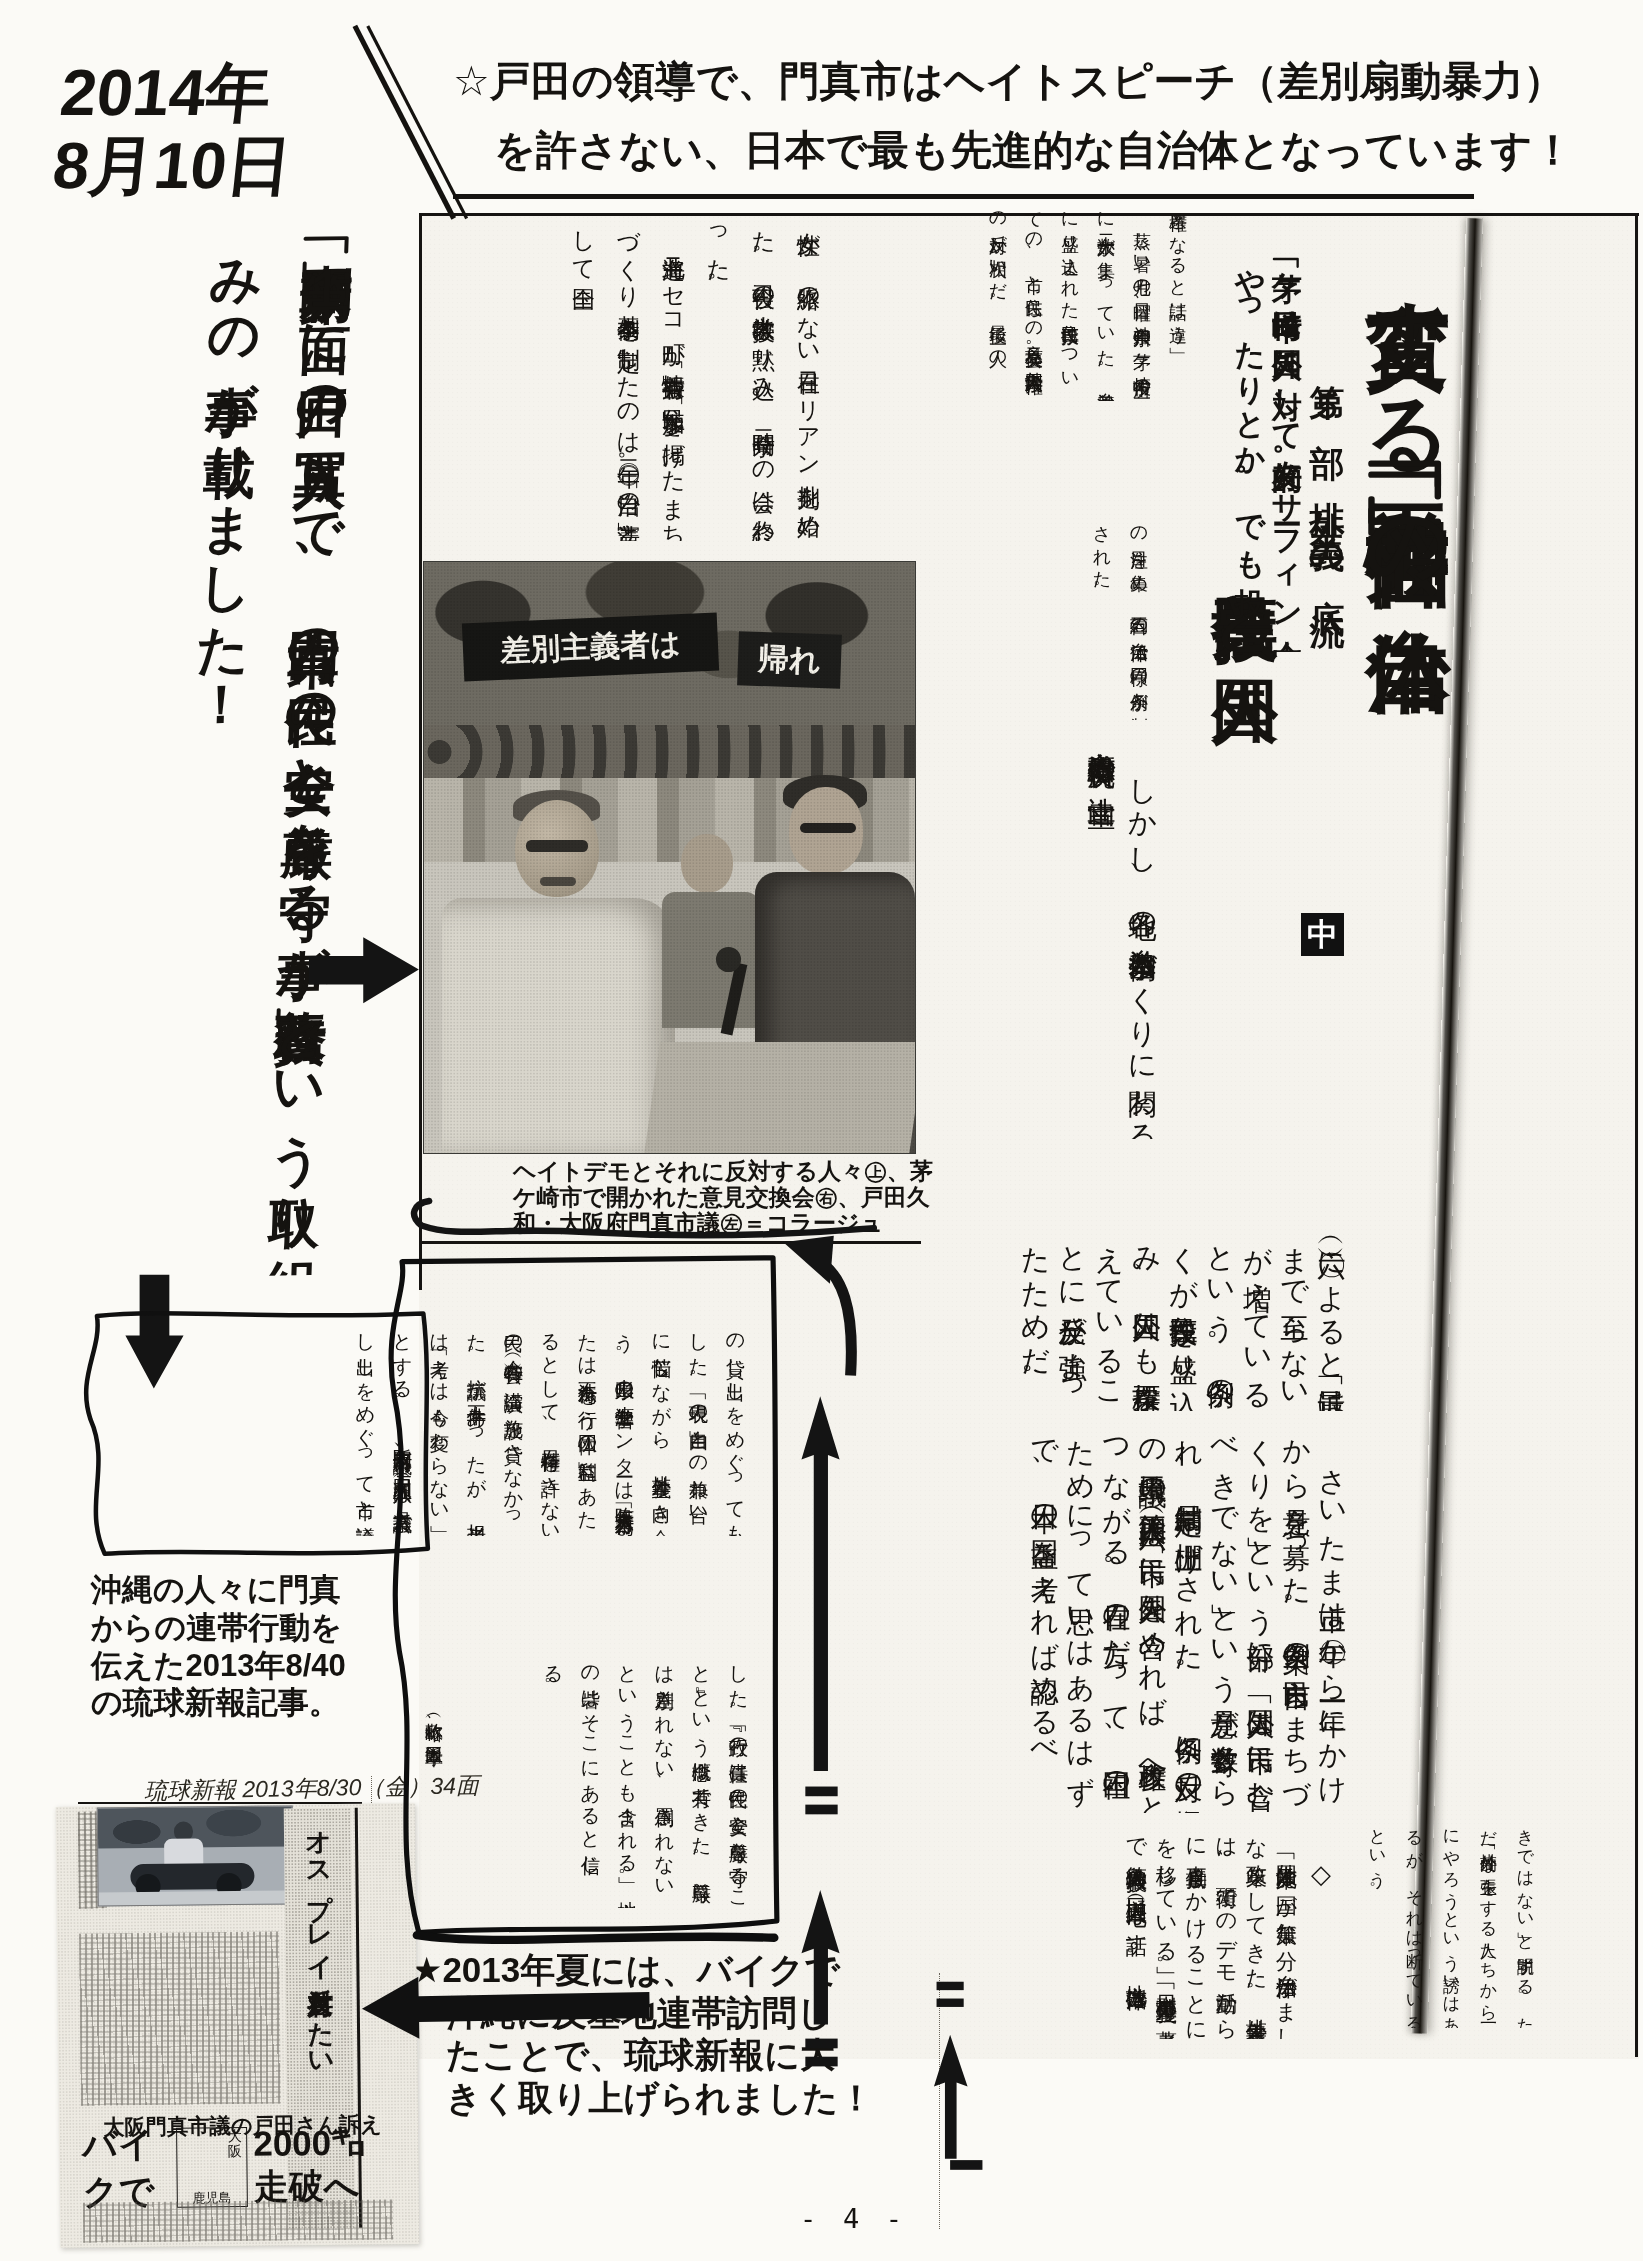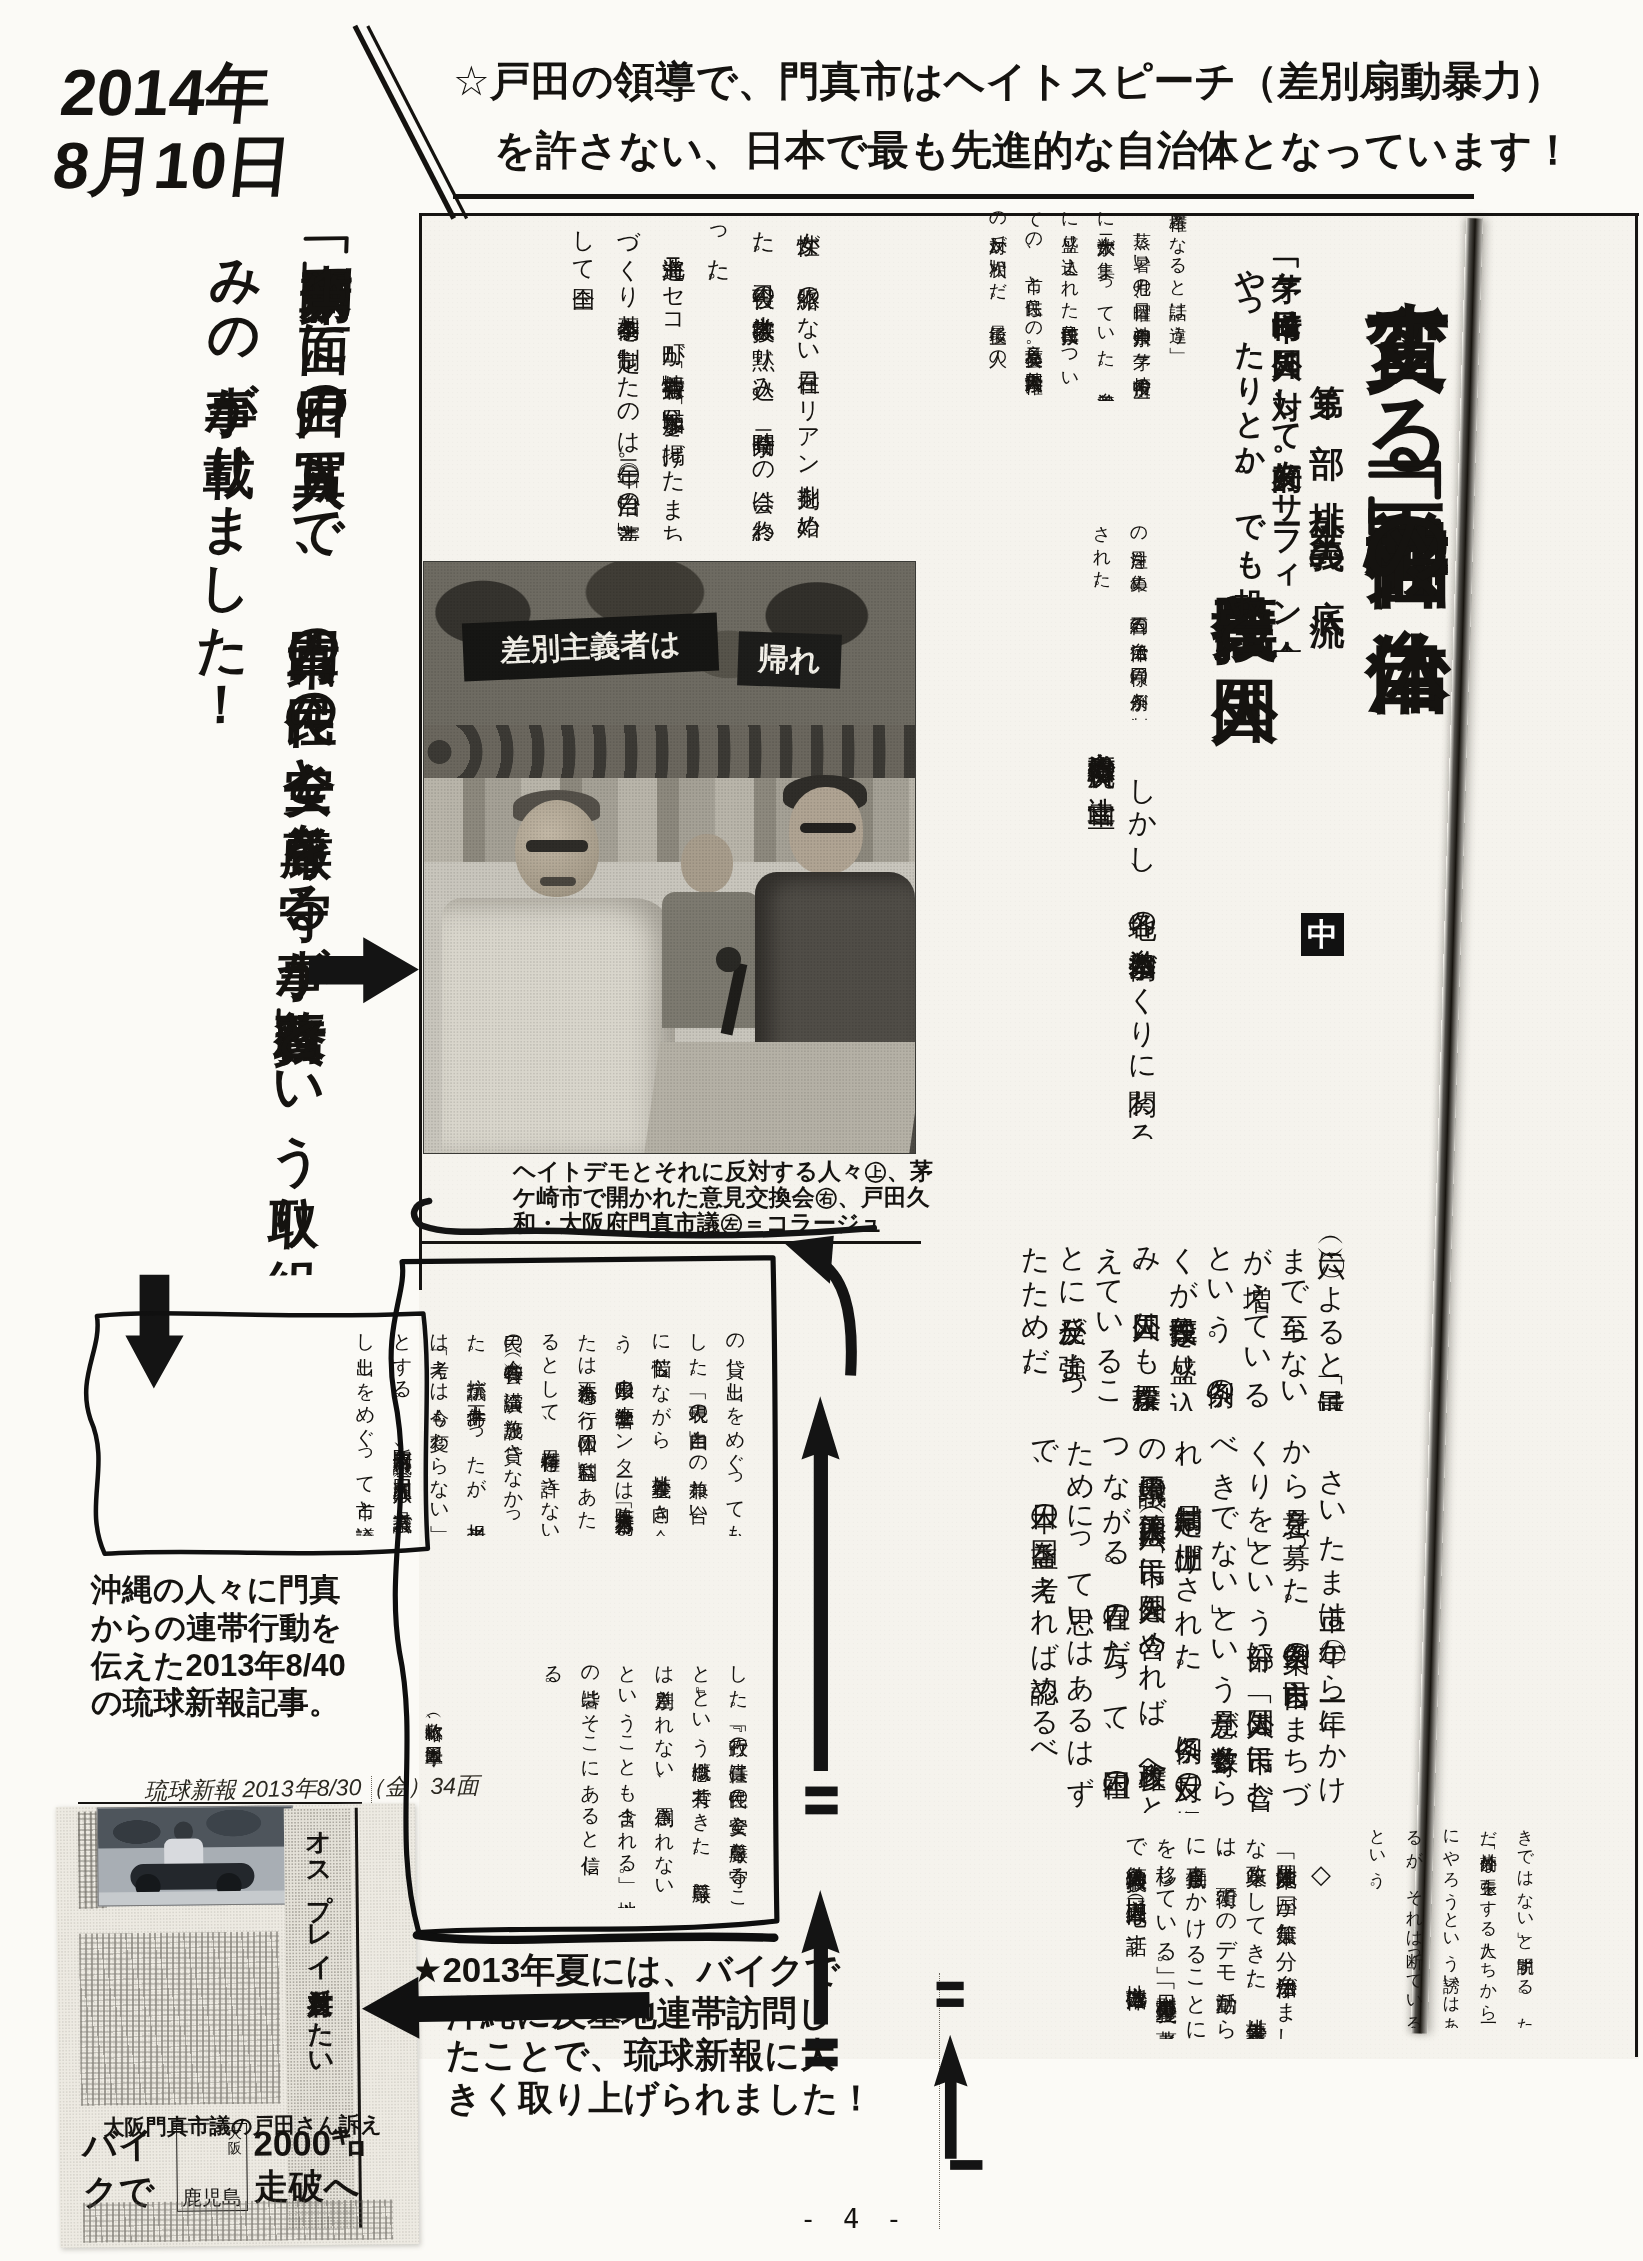--- a/index.html
+++ b/index.html
@@ -142,21 +142,21 @@
     </div>
     <div class="abs halfdot" style="left:228px;top:3.9px;width:67px;height:420px;"></div>
     <div class="abs vtext bold" style="left:235px;top:9px;width:54px;height:323px;font-size:26px;line-height:54px;">オスプレイ反対共有したい</div>
     <div class="abs rule" style="left:299px;top:3.9px;width:2.6px;height:420px;"></div>
     <div class="abs noise-v" style="left:22px;top:127px;width:200px;height:172px;opacity:.65;"></div>
     <div class="abs sans bold" style="left:44px;top:306px;font-size:21.3px;">大阪門真市議の戸田さん訴え</div>
     <div class="abs" style="left:23px;top:335px;width:304px;height:54px;display:flex;align-items:center;gap:6.5px;">
       <span class="sans bold" style="font-size:35px;">バイクで</span>
       <span style="border:1.9px solid #161412;padding:1.3px 3.9px;display:inline-flex;flex-direction:column;align-items:center;line-height:1.05;">
         <span class="sans" style="font-size:14.2px;margin-left:47px;">大阪</span>
-        <span class="sans" style="font-size:20px;margin-top:32px;">鹿児島</span>
+        <span class="sans" style="font-size:13px;margin-top:32px;">鹿児島</span>
       </span>
       <span class="sans bold" style="font-size:35px;">2000㌔走破へ</span>
     </div>
     <div class="abs noise-v" style="left:23px;top:396px;width:310px;height:40px;opacity:.65;"></div>
   </div>
 
   <svg class="overlay" width="1643" height="2261" viewBox="0 0 2542 3498">
 
     <g stroke="#14120f" fill="none">
       <line x1="549" y1="40" x2="702" y2="338" stroke-width="8"></line>

